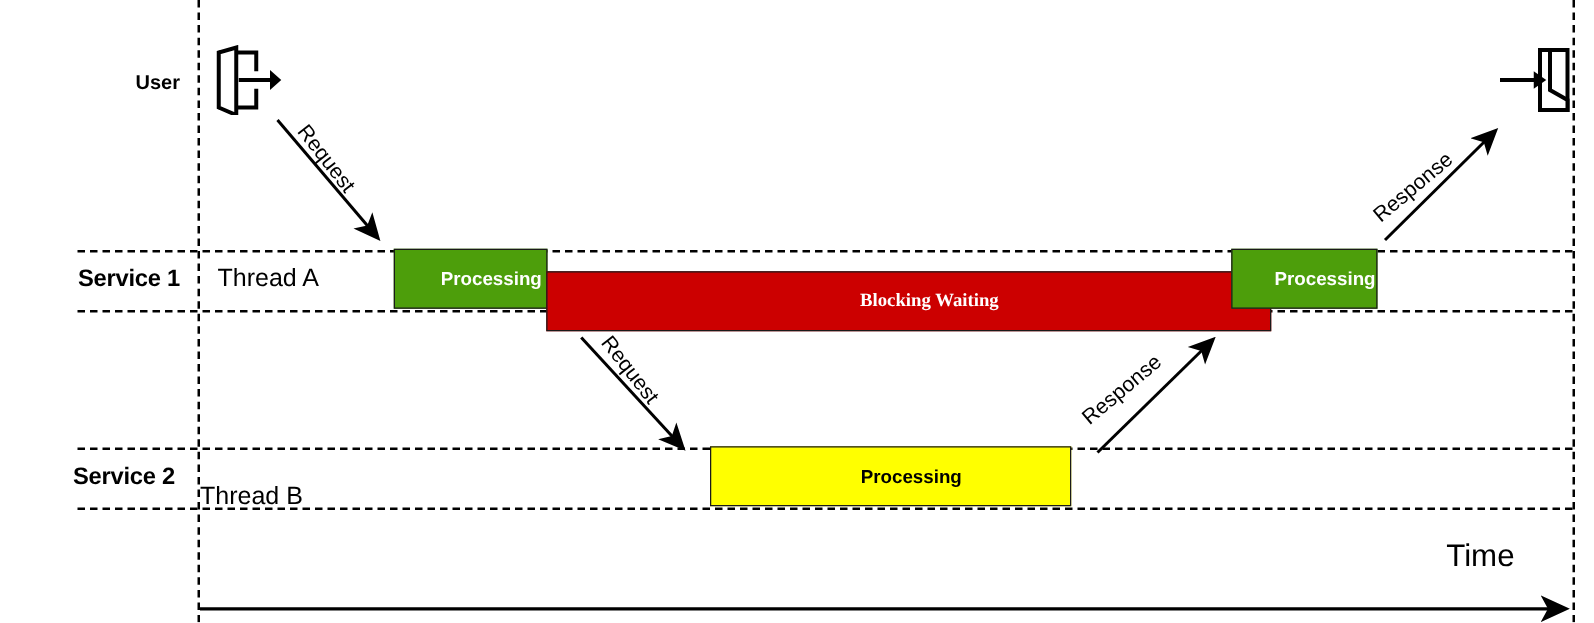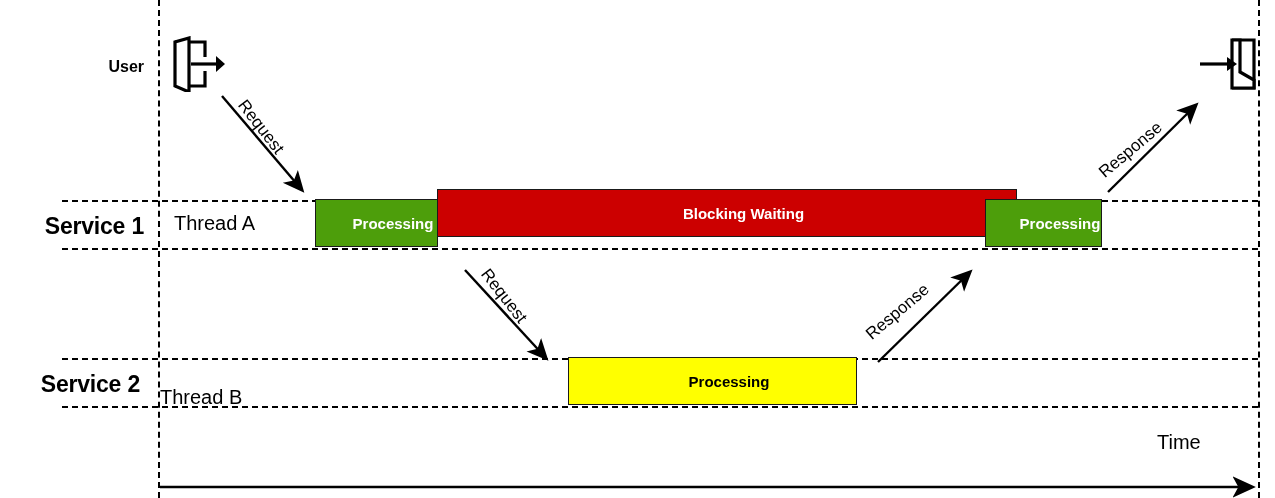--- a/index.html
+++ b/index.html
@@ -40,21 +40,21 @@
     height: 46px;
   }
   #lane-service1 { top: 200px; }
   #lane-service2 { top: 358px; }
 
   
   .lane-name {
     position: absolute;
     width: 100px;
     text-align: right;
-    font-size: 23px;
+    font-size: 19px;
     font-weight: bold;
     letter-spacing: -0.2px;
   }
   #label-service1 { left: 44px; top: 213px; }
   #label-service2 { left: 40px; top: 371px; }
 
   .thread-name {
     position: absolute;
     font-size: 20px;
     font-weight: normal;
@@ -74,21 +74,21 @@
     font-size: 15px;
     font-weight: bold;
     white-space: nowrap;
     padding-left: 33px;
   }
   .bar.green  { background: #4d9e0b; color: #ffffff; }
   .bar.red    { background: #cc0000; color: #ffffff; }
   .bar.yellow { background: #ffff00; color: #000000; }
 
   #bar-processing-1 { left: 315px;  top: 199px; width: 123px; }
-  #bar-blocking     { left: 437px;  top: 189px; width: 580px; }
+  #bar-blocking     { left: 437px;  top: 217px; width: 580px; font-family: Liberation Serif, serif; }
   #bar-processing-2 { left: 985px;  top: 199px; width: 117px; }
   #bar-processing-3 { left: 568px;  top: 357px; width: 289px; }
 
   
   #arrow-layer {
     position: absolute;
     left: 0;
     top: 0;
     width: 1275px;
     height: 498px;
@@ -113,21 +113,21 @@
     position: absolute;
   }
   #icon-user-exit  { left: 165px;  top: 36px; }
   #icon-user-enter { left: 1196px; top: 36px; }
 
   
   #label-time {
     position: absolute;
     left: 1157px;
     top: 431px;
-    font-size: 20px;
+    font-size: 25px;
     font-weight: normal;
   }
 </style>
 </head>
 <body>
 
 <div id="diagram">
 
   <div class="vline" id="vline-start"></div>
   <div class="vline" id="vline-end"></div>

